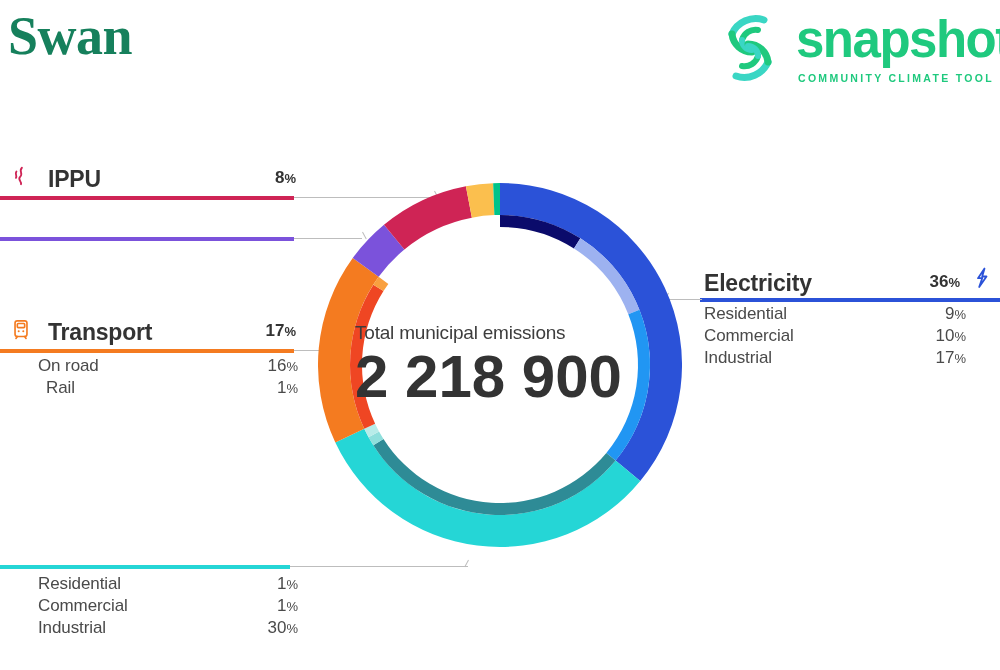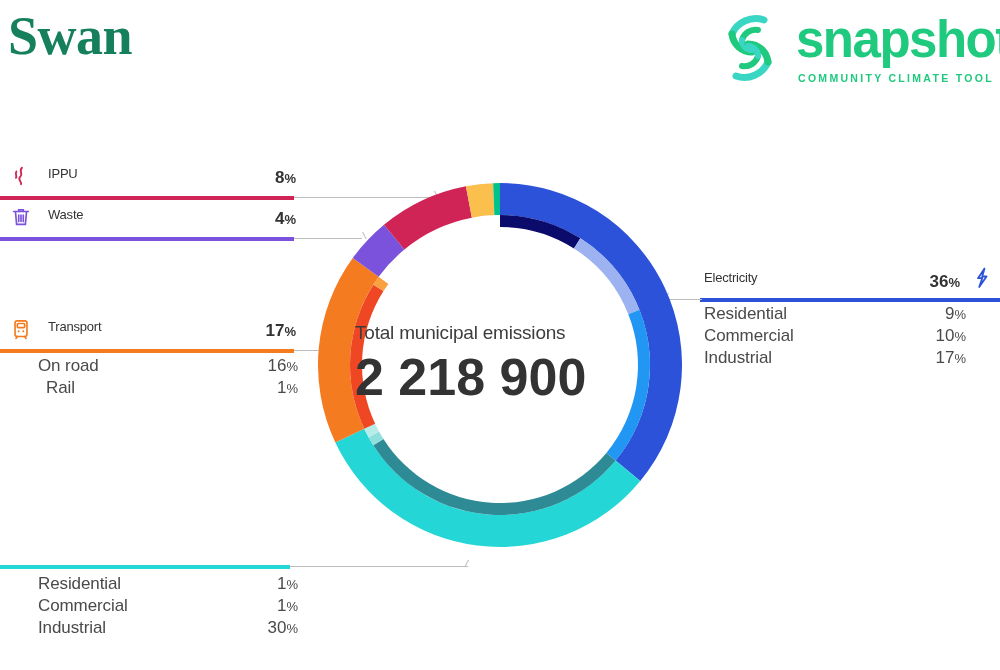--- a/index.html
+++ b/index.html
@@ -32,21 +32,21 @@
     position:absolute;left:100px;top:68px;
     font-size:10.5px;font-weight:700;color:#1fc97e;letter-spacing:2.3px;
   }
 
   
   .cat{position:absolute;}
   .cat-row{position:relative;height:26px;}
   .cat-icon{position:absolute;left:0;top:0;width:26px;height:24px;}
   .cat-name{
     position:absolute;left:38px;top:1px;
-    font-size:13px;font-weight:400;color:#333333;letter-spacing:-0.2px;white-space:nowrap;
+    font-size:23px;font-weight:700;color:#333333;letter-spacing:-0.2px;white-space:nowrap;
   }
   .cat-pct{
     position:absolute;top:3px;
     font-size:17px;font-weight:700;color:#333333;text-align:right;
   }
   .cat-pct .u{font-size:13px;font-weight:700;}
   .rule{position:absolute;height:4px;border-radius:0;}
   .connector{position:absolute;height:1px;background:#bdbdbd;}
   .hook{position:absolute;width:1px;background:#bdbdbd;}
 
@@ -58,21 +58,21 @@
     position:absolute;font-size:17px;font-weight:400;color:#4a4a4a;text-align:right;
   }
   .sub-pct .u{font-size:13px;}
 
   
   .donut{position:absolute;left:318px;top:183px;width:364px;height:364px;}
 
   
   .centre{position:absolute;left:355px;top:322px;width:290px;}
   .centre-label{font-size:19px;font-weight:400;color:#3d3d3d;letter-spacing:-0.2px;}
-  .centre-value{font-size:52px;font-weight:700;color:#333333;letter-spacing:0px;line-height:62px;margin-top:2px;}
+  .centre-value{font-size:60px;font-weight:700;color:#333333;letter-spacing:0px;line-height:62px;margin-top:2px;}
   .centre-unit{font-size:17px;font-weight:700;color:#333333;letter-spacing:-0.2px;margin-top:-2px;}
   .centre-unit sub{font-size:11px;}
 </style>
 </head>
 <body>
 
 <div class="page">
 
   <div class="title">Swan</div>
 
@@ -106,36 +106,20 @@
         </svg>
       </span>
       <span class="cat-name">IPPU</span>
       <span class="cat-pct" style="right:4px;"><span>8</span><span class="u">%</span></span>
     </div>
   </div>
   <div class="rule" style="left:0px;top:196px;width:294px;background:#cf2455;"></div>
   <div class="connector" style="left:294px;top:197px;width:140px;"></div>
   <div class="hook" style="left:434px;top:191px;height:8px;transform:rotate(-28deg);transform-origin:top center;"></div>
 
-  <div class="cat" style="left:10px;top:206px;width:290px;">
-    <div class="cat-row">
-      <span class="cat-icon">
-        <svg viewBox="0 0 24 24" width="22" height="22">
-          <g fill="none" stroke="#7b52db" stroke-width="1.8" stroke-linecap="round">
-            <path d="M4 6 H20"></path>
-            <path d="M9.5 6 V4.2 H14.5 V6"></path>
-            <path d="M6 6.5 L7.2 20 H16.8 L18 6.5"></path>
-            <path d="M9.5 10 V17 M12 10 V17 M14.5 10 V17"></path>
-          </g>
-        </svg>
-      </span>
-      <span class="cat-name">Waste</span>
-      <span class="cat-pct" style="right:4px;"><span>4</span><span class="u">%</span></span>
-    </div>
-  </div>
   <div class="rule" style="left:0px;top:237px;width:294px;background:#7b52db;"></div>
   <div class="connector" style="left:294px;top:238px;width:68px;"></div>
   <div class="hook" style="left:362px;top:232px;height:8px;transform:rotate(-28deg);transform-origin:top center;"></div>
 
   <div class="cat" style="left:10px;top:318px;width:290px;">
     <div class="cat-row">
       <span class="cat-icon">
         <svg viewBox="0 0 24 24" width="22" height="22">
           <g fill="none" stroke="#f47b20" stroke-width="1.8" stroke-linecap="round">
             <rect x="5.5" y="3.2" width="13" height="17" rx="2.5"></rect>

